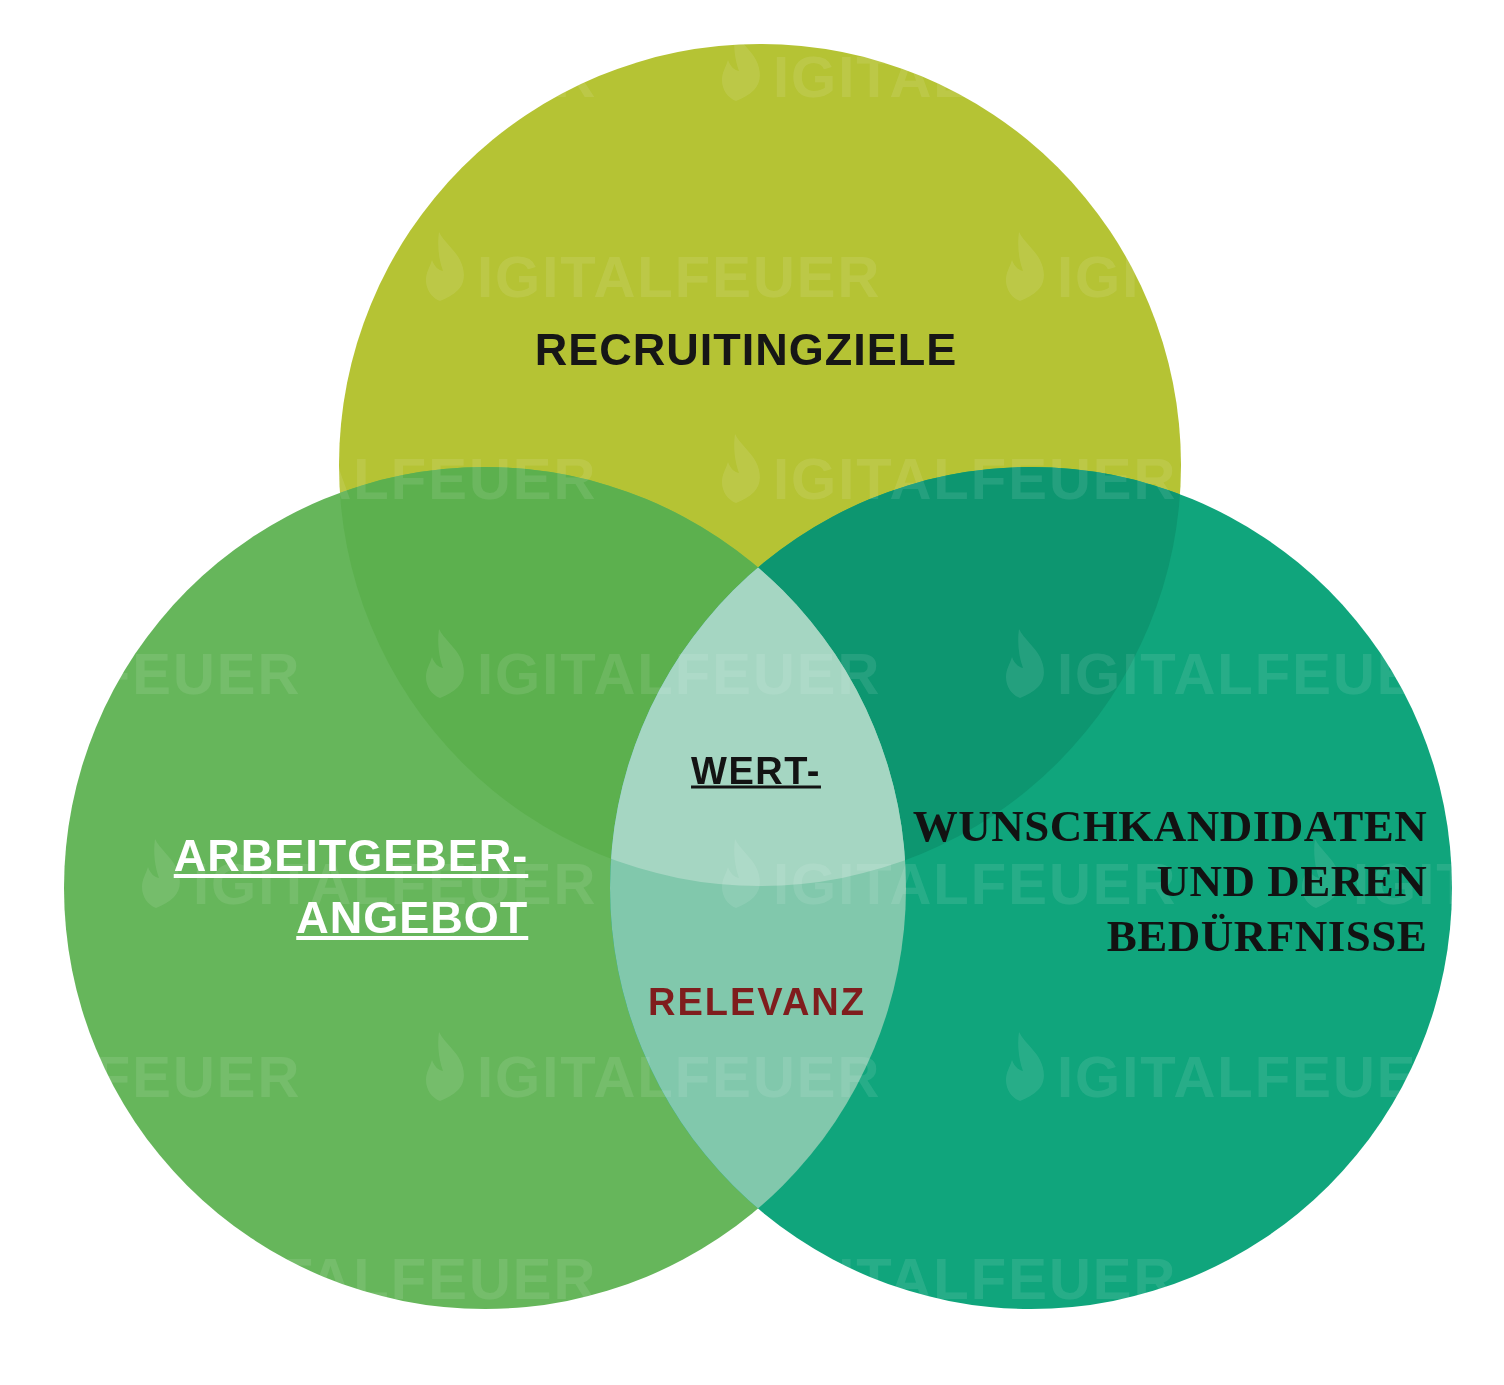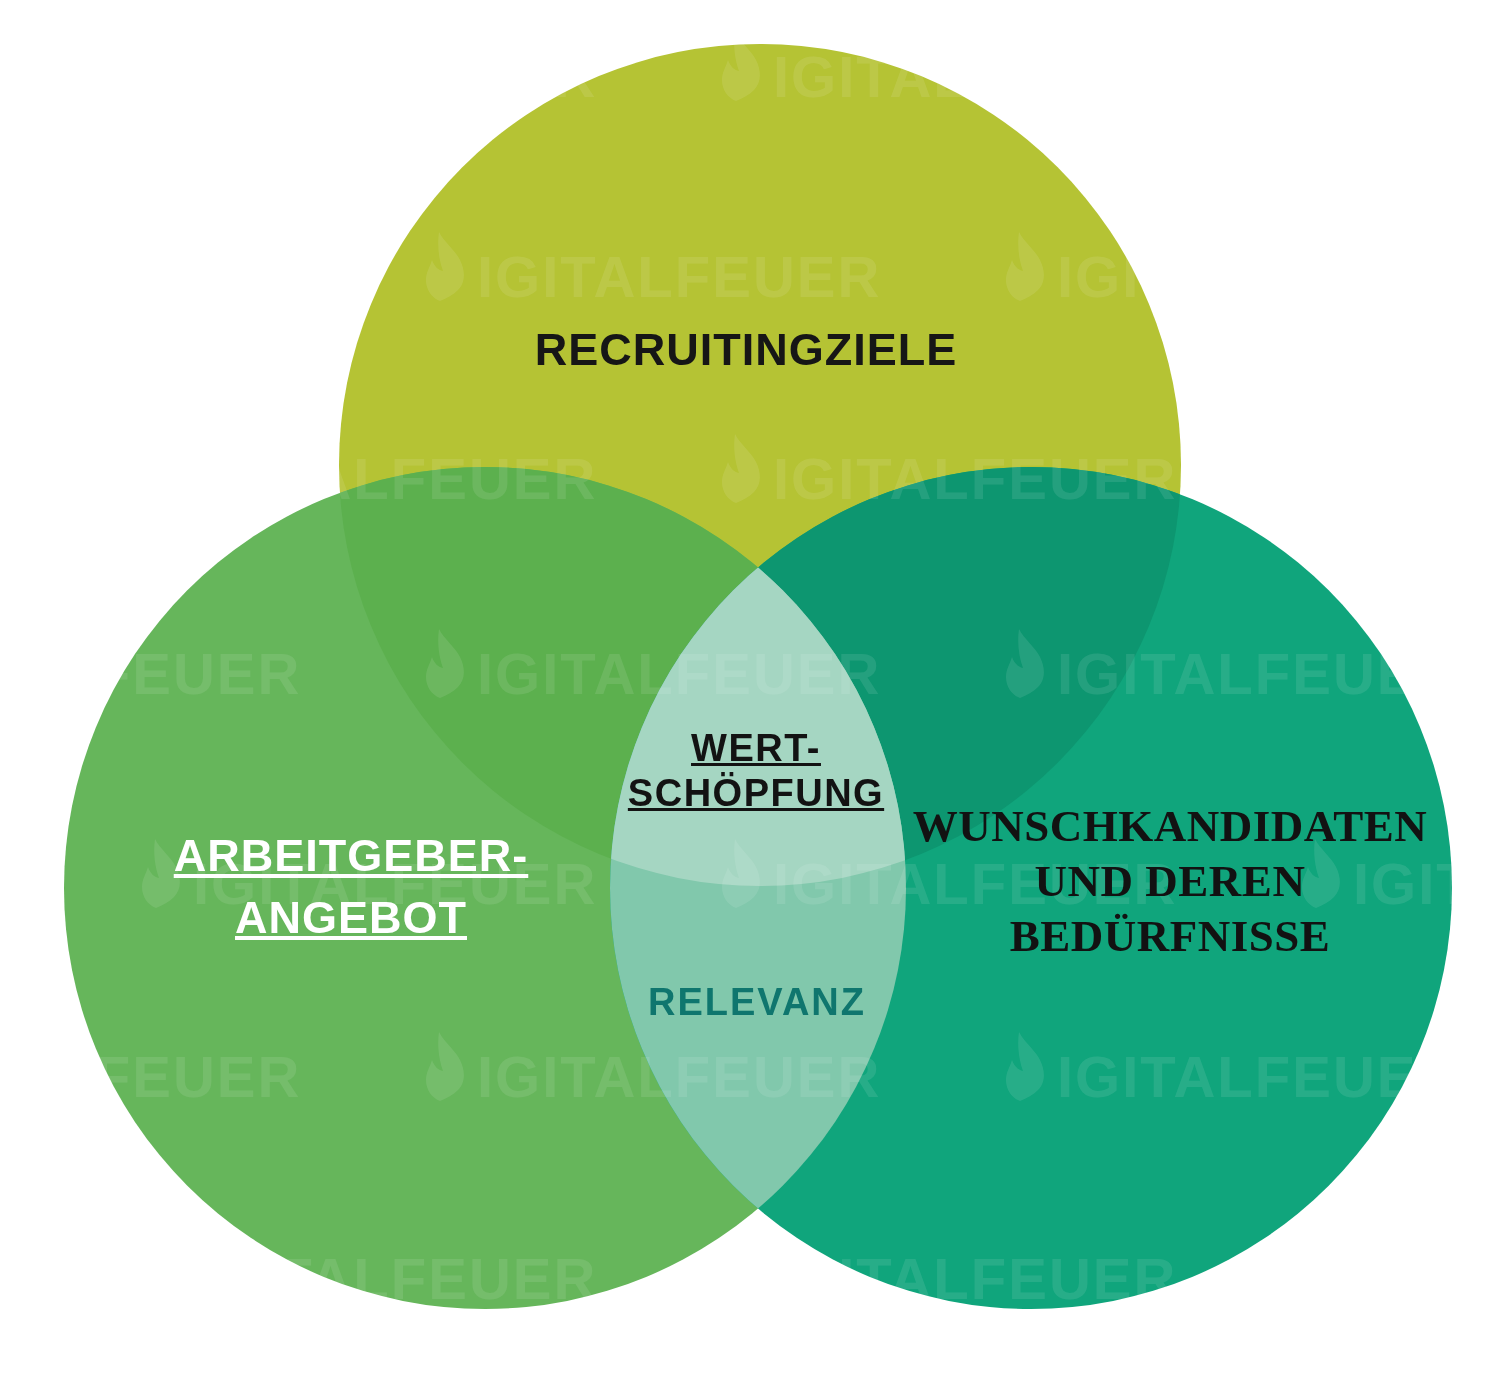--- a/index.html
+++ b/index.html
@@ -3,27 +3,27 @@
 <meta charset="utf-8">
 <style>
   html,body{margin:0;padding:0;background:#ffffff;}
   .stage{
     position:relative;width:1504px;height:1364px;overflow:hidden;
     background:#ffffff;font-family:"Liberation Sans",sans-serif;
   }
   .venn-svg{position:absolute;left:0;top:0;width:1504px;height:1385px;display:block;}
   .label{
     position:absolute;transform:translate(-50%,-50%);
-    text-align:center;font-weight:700;white-space:nowrap;
+    text-align:right;font-weight:700;white-space:nowrap;
   }
   .lbl-top      {left:746px; top:350px;  font-size:45px; letter-spacing:1px;  color:#161616;}
   .lbl-left     {left:351px; top:887px;  font-size:45px; line-height:62px; letter-spacing:1px; color:#ffffff;text-decoration:underline;}
   .lbl-right    {left:1170px;top:881px;  font-size:45px; line-height:55px; letter-spacing:0.5px; color:#121212;font-family:Liberation Serif, serif;}
   .lbl-center   {left:756px; top:771px;  font-size:38px; line-height:45px; letter-spacing:1.5px; color:#131313;text-decoration:underline;}
-  .lbl-relevanz {left:757px; top:1002px; font-size:38px; letter-spacing:2px; color:#0f766e;}
+  .lbl-relevanz {left:757px; top:1002px; font-size:38px; letter-spacing:2px; color:#7f1d1d;}
   .wm-text{
     font-family:"Liberation Sans",sans-serif;font-weight:700;
     font-size:58px;letter-spacing:2px;
   }
 </style>
 </head>
 <body>
 
 <div class="stage">
 
@@ -179,20 +179,19 @@
   </div>
 
   <div class="label lbl-right">
     <div>WUNSCHKANDIDATEN</div>
     <div>UND DEREN</div>
     <div>BEDÜRFNISSE</div>
   </div>
 
   <div class="label lbl-center">
     <div>WERT-</div>
-    <div>SCHÖPFUNG</div>
   </div>
 
   <div class="label lbl-relevanz">
     <div>RELEVANZ</div>
   </div>
 
 </div>
 
 </body></html>

